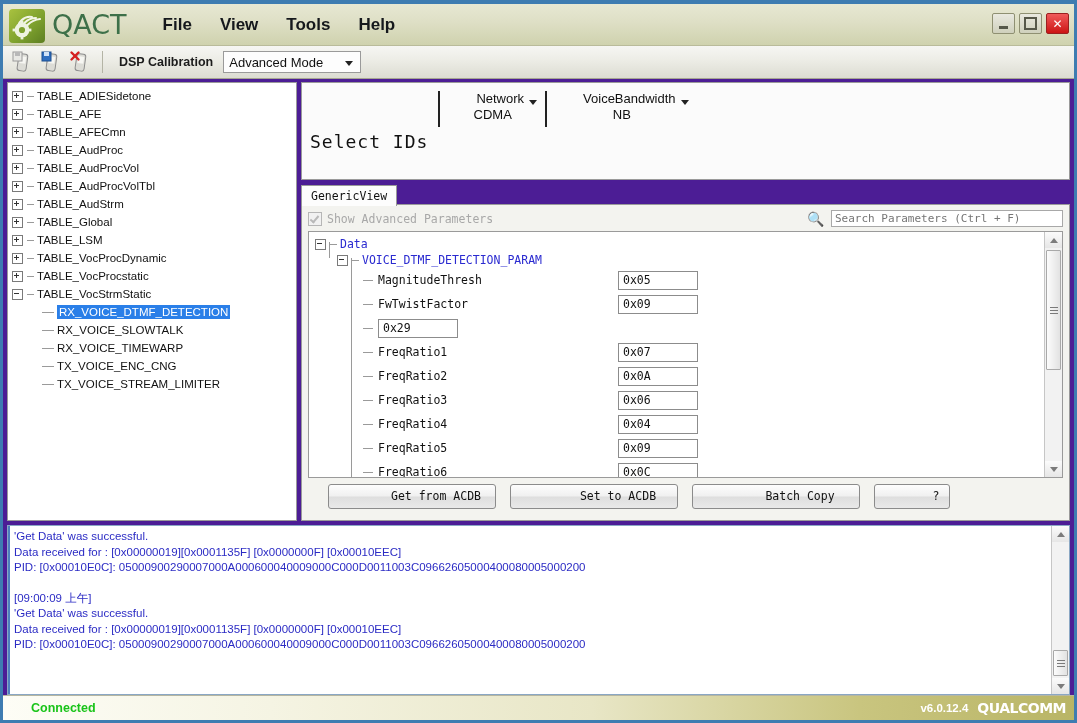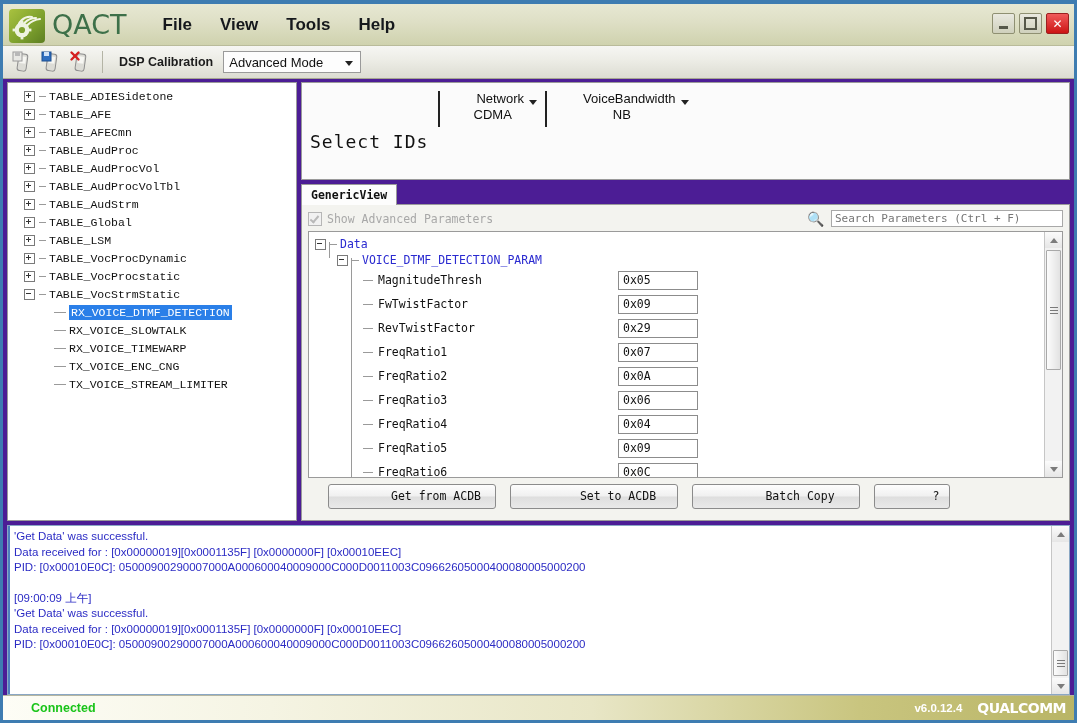--- a/index.html
+++ b/index.html
@@ -149,22 +149,22 @@
   }
   .tree-panel {
     width: 288px;
     flex: 0 0 288px;
     background: #ffffff;
     border: 1px solid #9a9a9a;
     overflow: hidden;
     position: relative;
   }
   .tree {
-    padding: 4px 0 0 16px;
-    font-family: Liberation Mono, monospace;
+    padding: 4px 0 0 4px;
+    font-family: Liberation Sans, sans-serif;
     font-size: 11.5px;
     color: #111;
   }
   .tnode {
     display: flex;
     align-items: center;
     height: 18px;
     white-space: nowrap;
   }
   .exp {
@@ -233,21 +233,21 @@
   .id-caret {
     width: 0; height: 0;
     border-left: 4px solid transparent;
     border-right: 4px solid transparent;
     border-top: 5px solid #222;
     margin-left: 5px; margin-top: 9px;
   }
   .id-val { font-size: 13px; color: #111; margin-top: 1px;}
 
   .tabwrap { display: flex; flex-direction: column; flex: 1 1 auto; min-height: 0;}
-  .tabstrip { display: flex; height: 20px; align-items: flex-end; font-weight: bold; }
+  .tabstrip { display: flex; height: 20px; align-items: flex-start; }
   .tab {
     font-family: "DejaVu Sans Mono", monospace;
     font-size: 11.5px;
     padding: 3px 9px 3px 9px;
     border: 1px solid #9a9a9a;
     border-bottom: none;
     background: #fdfdfd;
     color: #111;
     position: relative;
     z-index: 2;
@@ -457,21 +457,21 @@
   .status-text {
     color: #19c419;
     font-weight: bold;
     font-size: 12.5px;
     margin-left: 20px;
   }
   .status-right {
     margin-left: auto;
     display: flex;
     align-items: center;
-    gap: 15px;
+    gap: 9px;
   }
   .ver { font-size: 11.5px; font-weight: bold; color: #ffffff; }
   .qc-logo {
     font-size: 14px;
     font-weight: bold;
     color: #ffffff;
     letter-spacing: -0.5px;
     font-family: "DejaVu Sans", sans-serif;
   }
 </style>
@@ -700,21 +700,20 @@
                 <span class="param-name">MagnitudeThresh</span>
                 <input class="param-val" type="text" value="0x05" style="">
               </div>
               <div class="param-row">
                 <span class="param-tick"></span>
                 <span class="param-name">FwTwistFactor</span>
                 <input class="param-val" type="text" value="0x09" style="">
               </div>
               <div class="param-row">
                 <span class="param-tick"></span>
-                <span class="param-name">RevTwistFactor</span>
                 <input class="param-val" type="text" value="0x29" style="">
               </div>
               <div class="param-row">
                 <span class="param-tick"></span>
                 <span class="param-name">FreqRatio1</span>
                 <input class="param-val" type="text" value="0x07" style="">
               </div>
               <div class="param-row">
                 <span class="param-tick"></span>
                 <span class="param-name">FreqRatio2</span>

